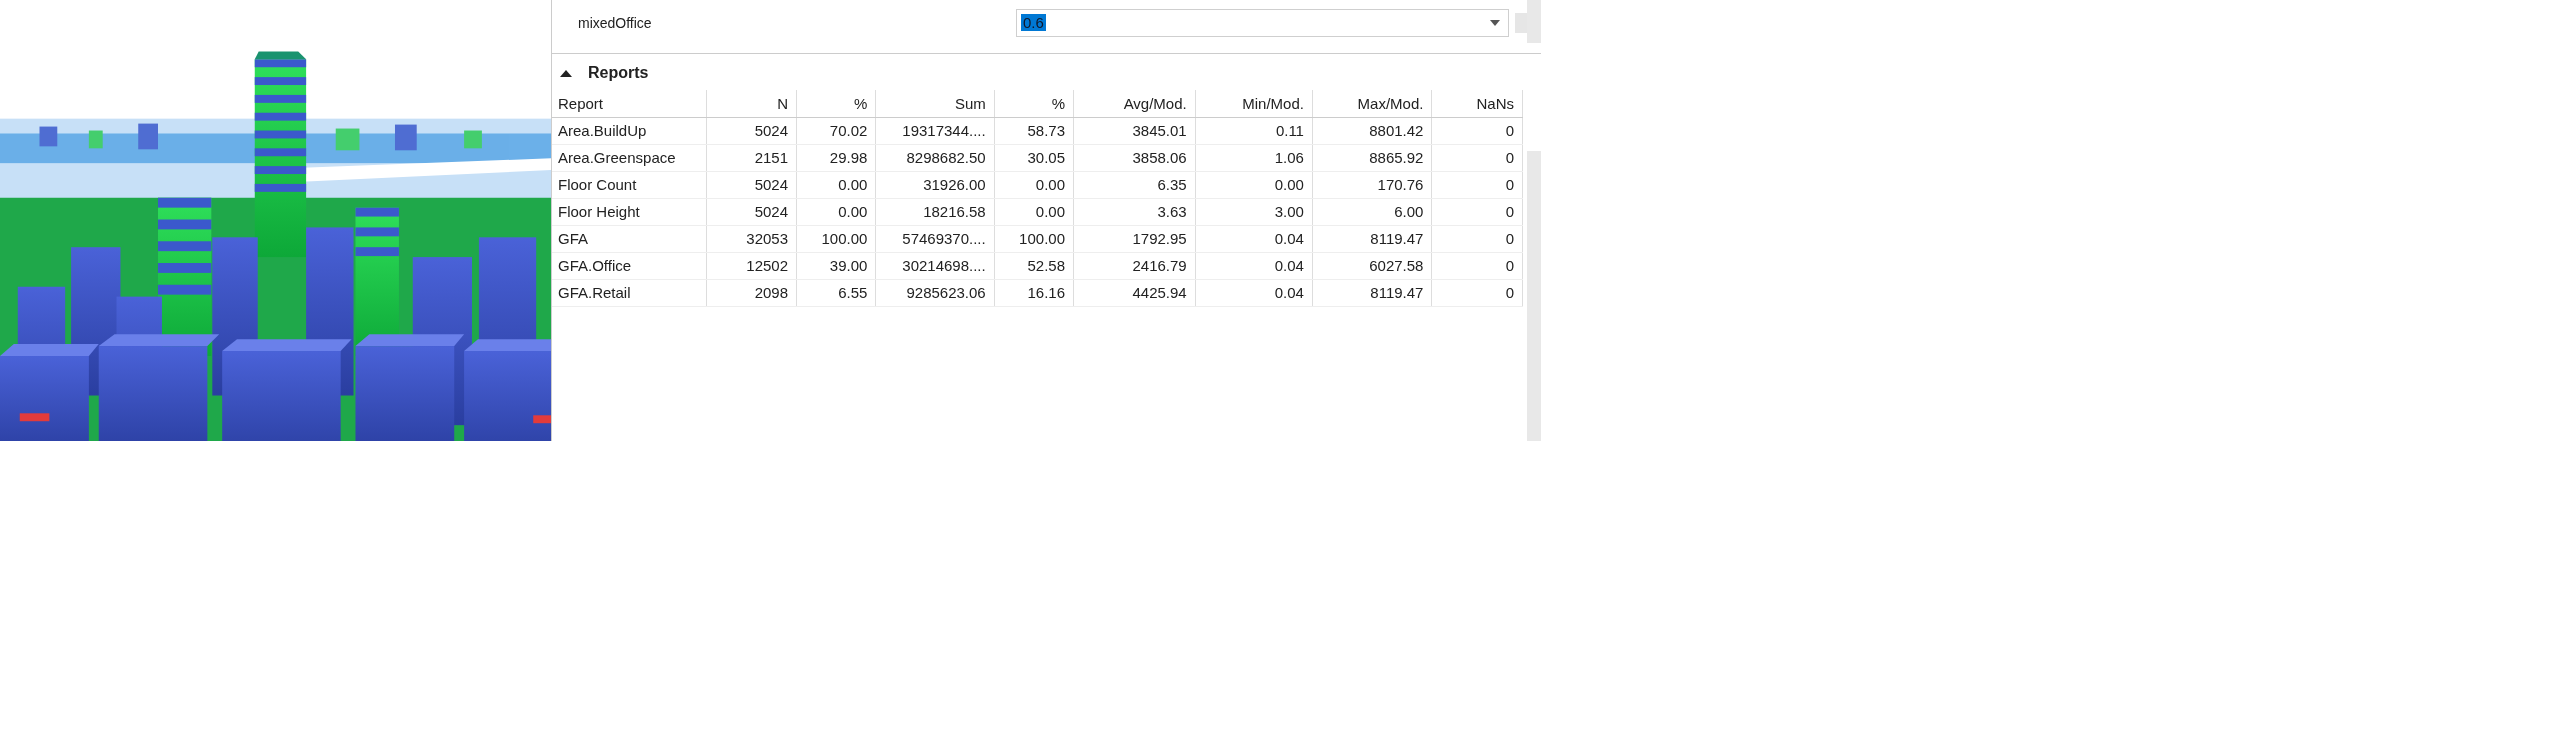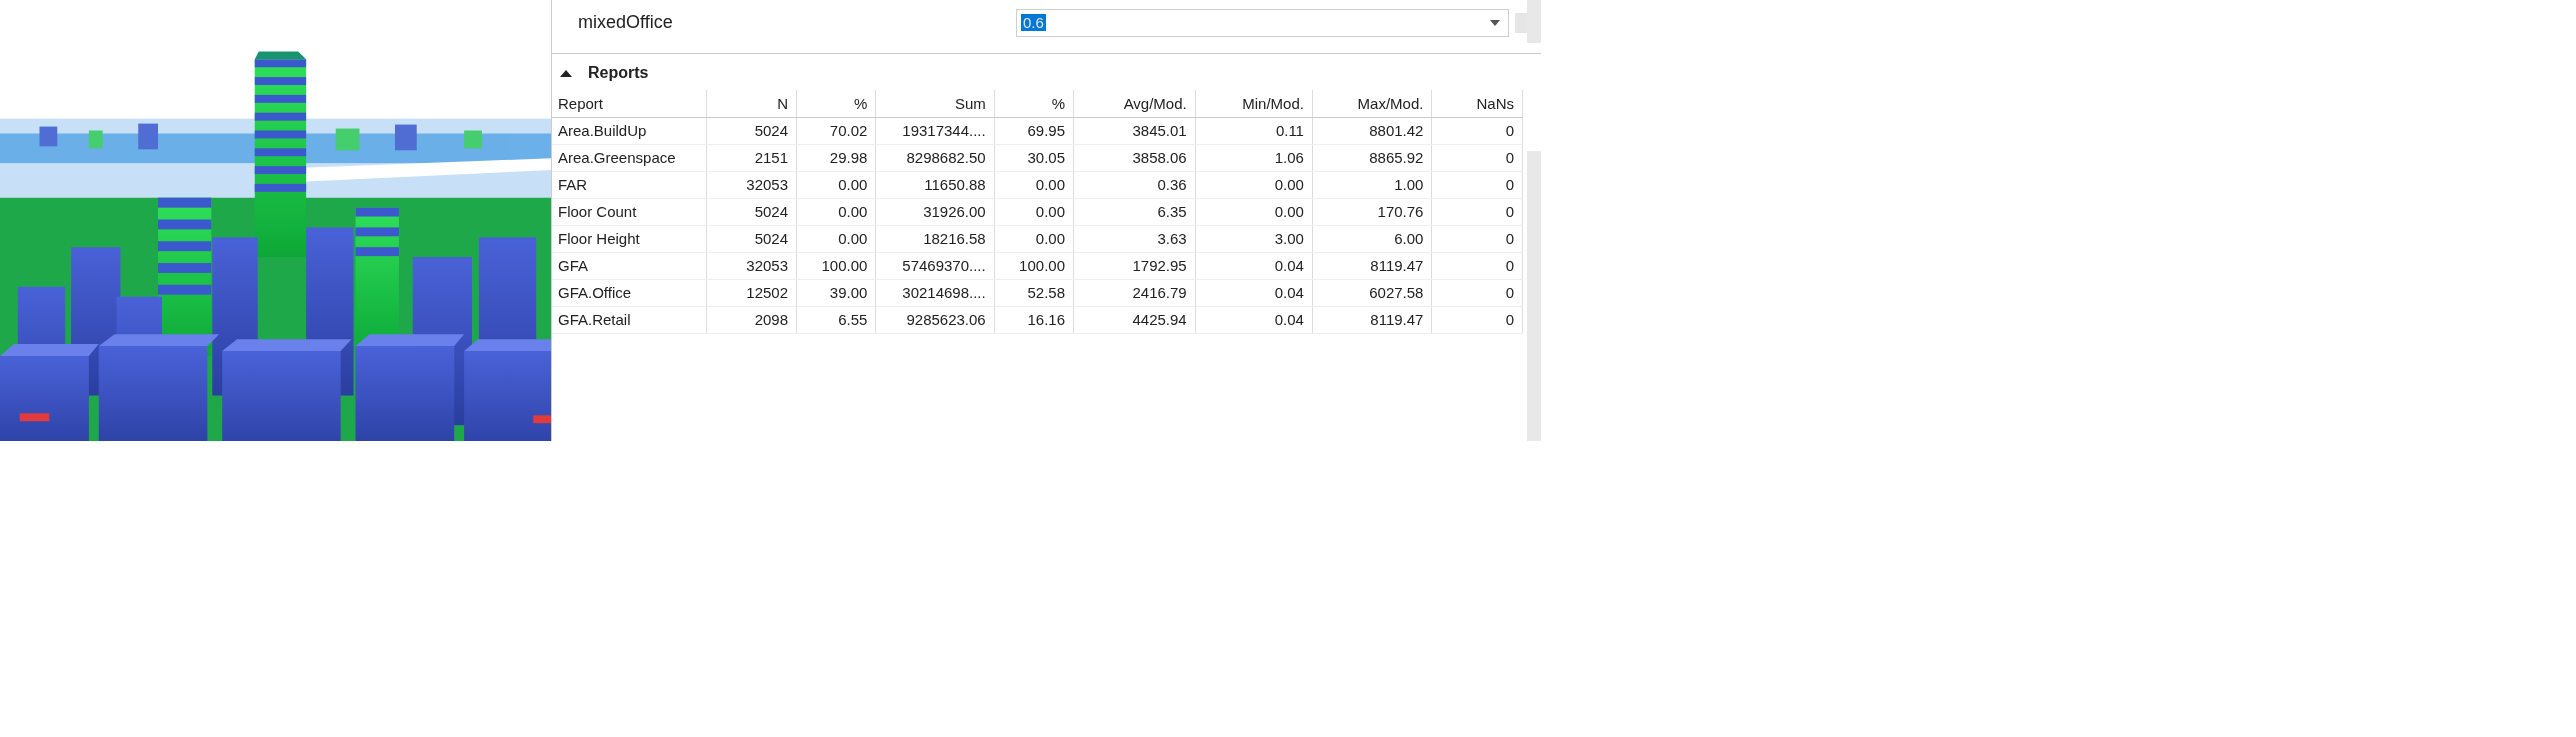--- a/index.html
+++ b/index.html
@@ -32,35 +32,35 @@
   }
   .prop-row {
     display: flex;
     align-items: center;
     height: 45px;
     padding-right: 6px;
   }
   .prop-label {
     width: 464px;
     padding-left: 26px;
-    font-size: 18px;
+    font-size: 14px;
   }
   .prop-field {
     flex: 1;
     height: 28px;
     border: 1px solid #cfcfcf;
     display: flex;
     align-items: center;
     justify-content: space-between;
     padding: 0 8px 0 4px;
     background: #fff;
   }
   .prop-value {
     background: #0078d4;
-    color: #e5e5e5;
+    color: #0f172a;
     padding: 0 2px;
     font-size: 15px;
   }
   .chev {
     width: 0; height: 0;
     border-left: 5px solid transparent;
     border-right: 5px solid transparent;
     border-top: 6px solid #555;
   }
   .square {
@@ -264,49 +264,38 @@
           <th class="num">Max/Mod.</th>
           <th class="num">NaNs</th>
         </tr>
       </thead>
       <tbody id="tbody">
           <tr>
             <td class="name">Area.BuildUp</td>
             <td class="num">5024</td>
             <td class="num">70.02</td>
             <td class="num">19317344....</td>
-            <td class="num">69.95</td>
+            <td class="num">58.73</td>
             <td class="num">3845.01</td>
             <td class="num">0.11</td>
             <td class="num">8801.42</td>
             <td class="num">0</td>
           </tr>
           <tr>
             <td class="name">Area.Greenspace</td>
             <td class="num">2151</td>
             <td class="num">29.98</td>
             <td class="num">8298682.50</td>
             <td class="num">30.05</td>
             <td class="num">3858.06</td>
             <td class="num">1.06</td>
             <td class="num">8865.92</td>
             <td class="num">0</td>
           </tr>
           <tr>
-            <td class="name">FAR</td>
-            <td class="num">32053</td>
-            <td class="num">0.00</td>
-            <td class="num">11650.88</td>
-            <td class="num">0.00</td>
-            <td class="num">0.36</td>
-            <td class="num">0.00</td>
-            <td class="num">1.00</td>
-            <td class="num">0</td>
-          </tr>
-          <tr>
             <td class="name">Floor Count</td>
             <td class="num">5024</td>
             <td class="num">0.00</td>
             <td class="num">31926.00</td>
             <td class="num">0.00</td>
             <td class="num">6.35</td>
             <td class="num">0.00</td>
             <td class="num">170.76</td>
             <td class="num">0</td>
           </tr>

